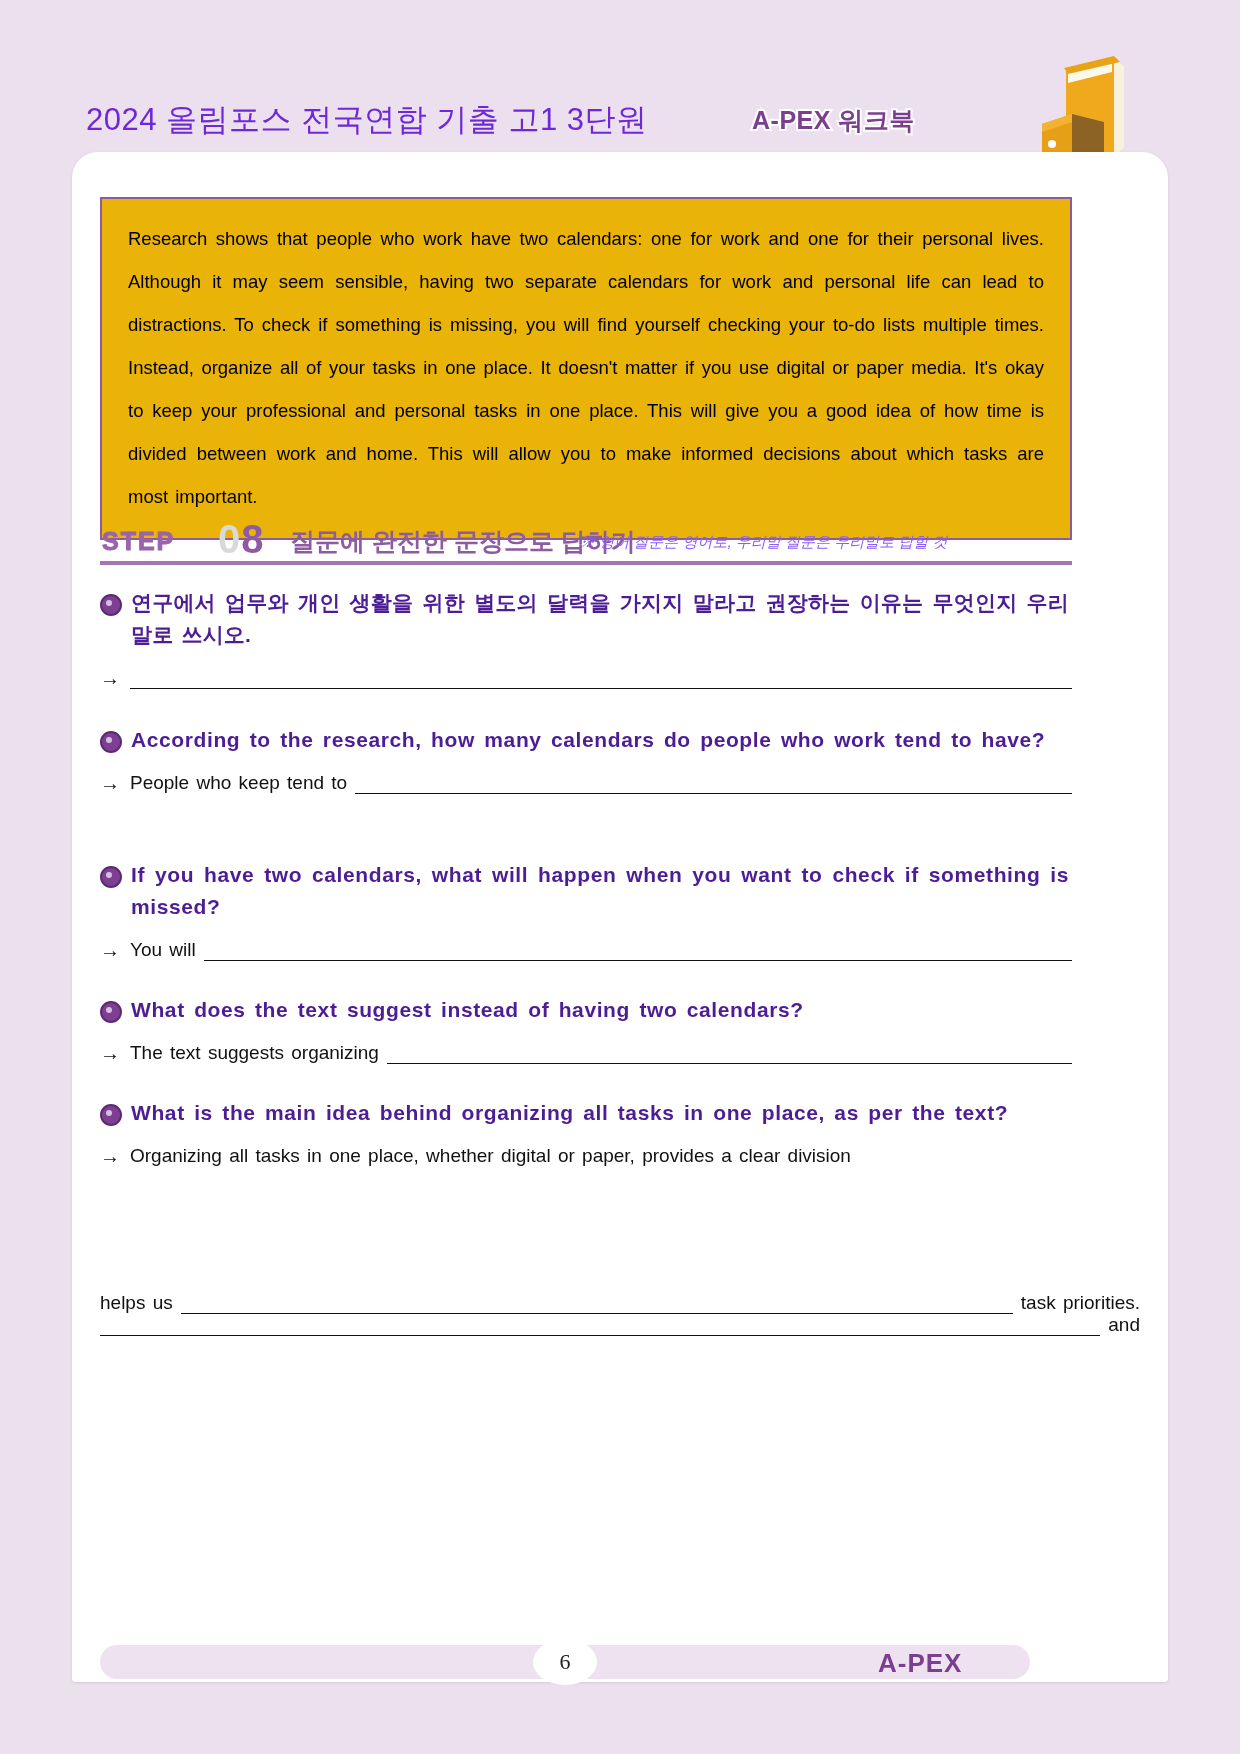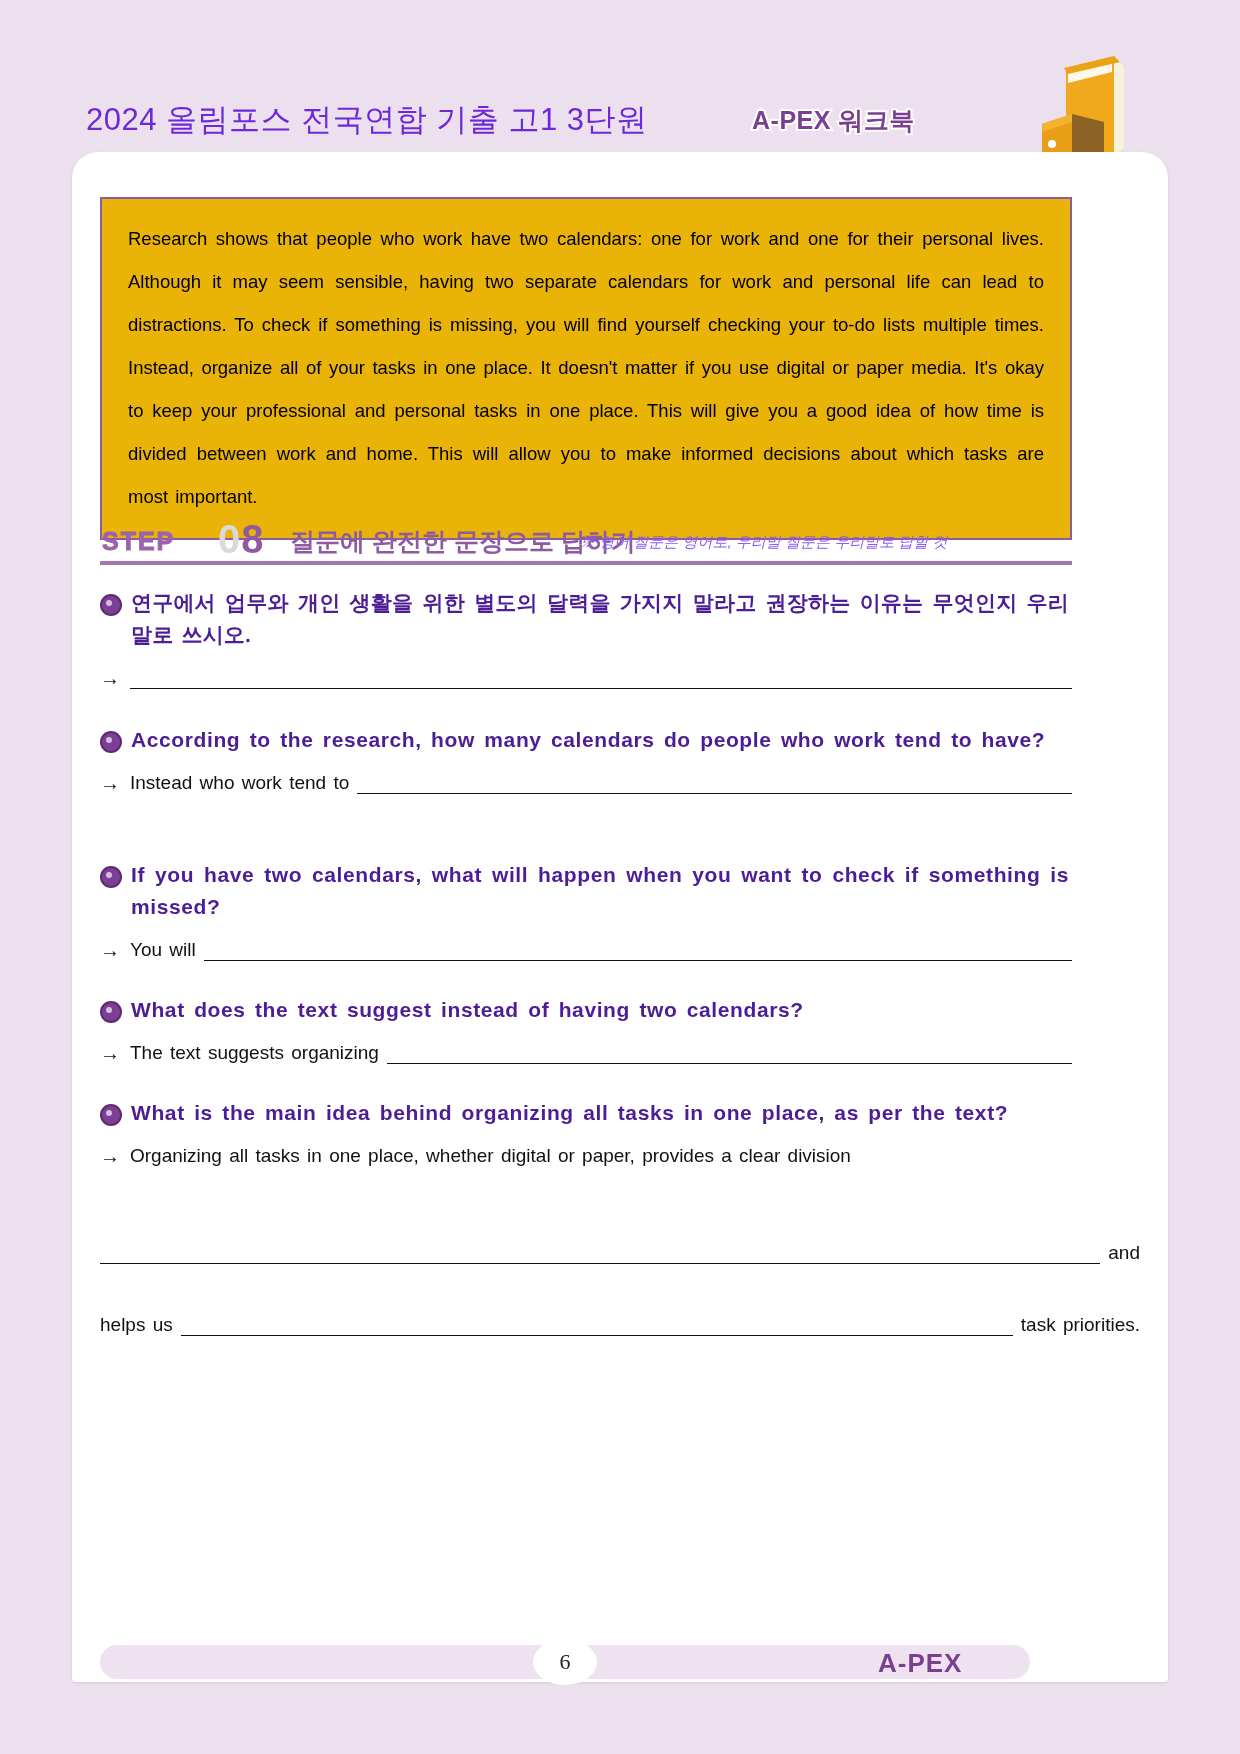--- a/index.html
+++ b/index.html
@@ -207,21 +207,21 @@
     </div>
   </div>
 
   <div class="qblock" style="top:572px;">
     <div class="q-row">
       <div class="q-bullet"></div>
       <div class="q-text en just" style="width:938px;">According to the research, how many calendars do people who work tend to have?</div>
     </div>
     <div class="a-row">
       <div class="a-arrow">→</div>
-      <div class="a-lead">Instead who work tend to</div>
+      <div class="a-lead">People who keep tend to</div>
       <div class="a-line"></div>
     </div>
   </div>
 
   <div class="qblock" style="top:707px;">
     <div class="q-row">
       <div class="q-bullet"></div>
       <div class="q-text en just" style="width:938px;">If you have two calendars, what will happen when you want to check if something is missed?</div>
     </div>
     <div class="a-row">
@@ -248,28 +248,28 @@
       <div class="q-bullet"></div>
       <div class="q-text en just" style="width:938px;">What is the main idea behind organizing all tasks in one place, as per the text?</div>
     </div>
     <div class="a-row">
       <div class="a-arrow">→</div>
       <div class="a-lead">Organizing all tasks in one place, whether digital or paper, provides a clear division</div>
     </div>
   </div>
 
   <div class="qblock" style="top:1090px;left:0;width:1096px;padding:0 28px;box-sizing:border-box;">
-    <div class="free-line">
-      <div class="a-line"></div>
-      <div class="a-tail">and</div>
-    </div>
     <div class="free-line" style="margin-top:50px;">
       <div class="a-lead">helps us</div>
       <div class="a-line"></div>
       <div class="a-tail">task priorities.</div>
+    </div>
+    <div class="free-line">
+      <div class="a-line"></div>
+      <div class="a-tail">and</div>
     </div>
   </div>
 
 </div>
 
 <div class="footer">
   <div class="footer-bar"></div>
   <div class="page-oval">
     <span class="page-num">6</span>
   </div>

